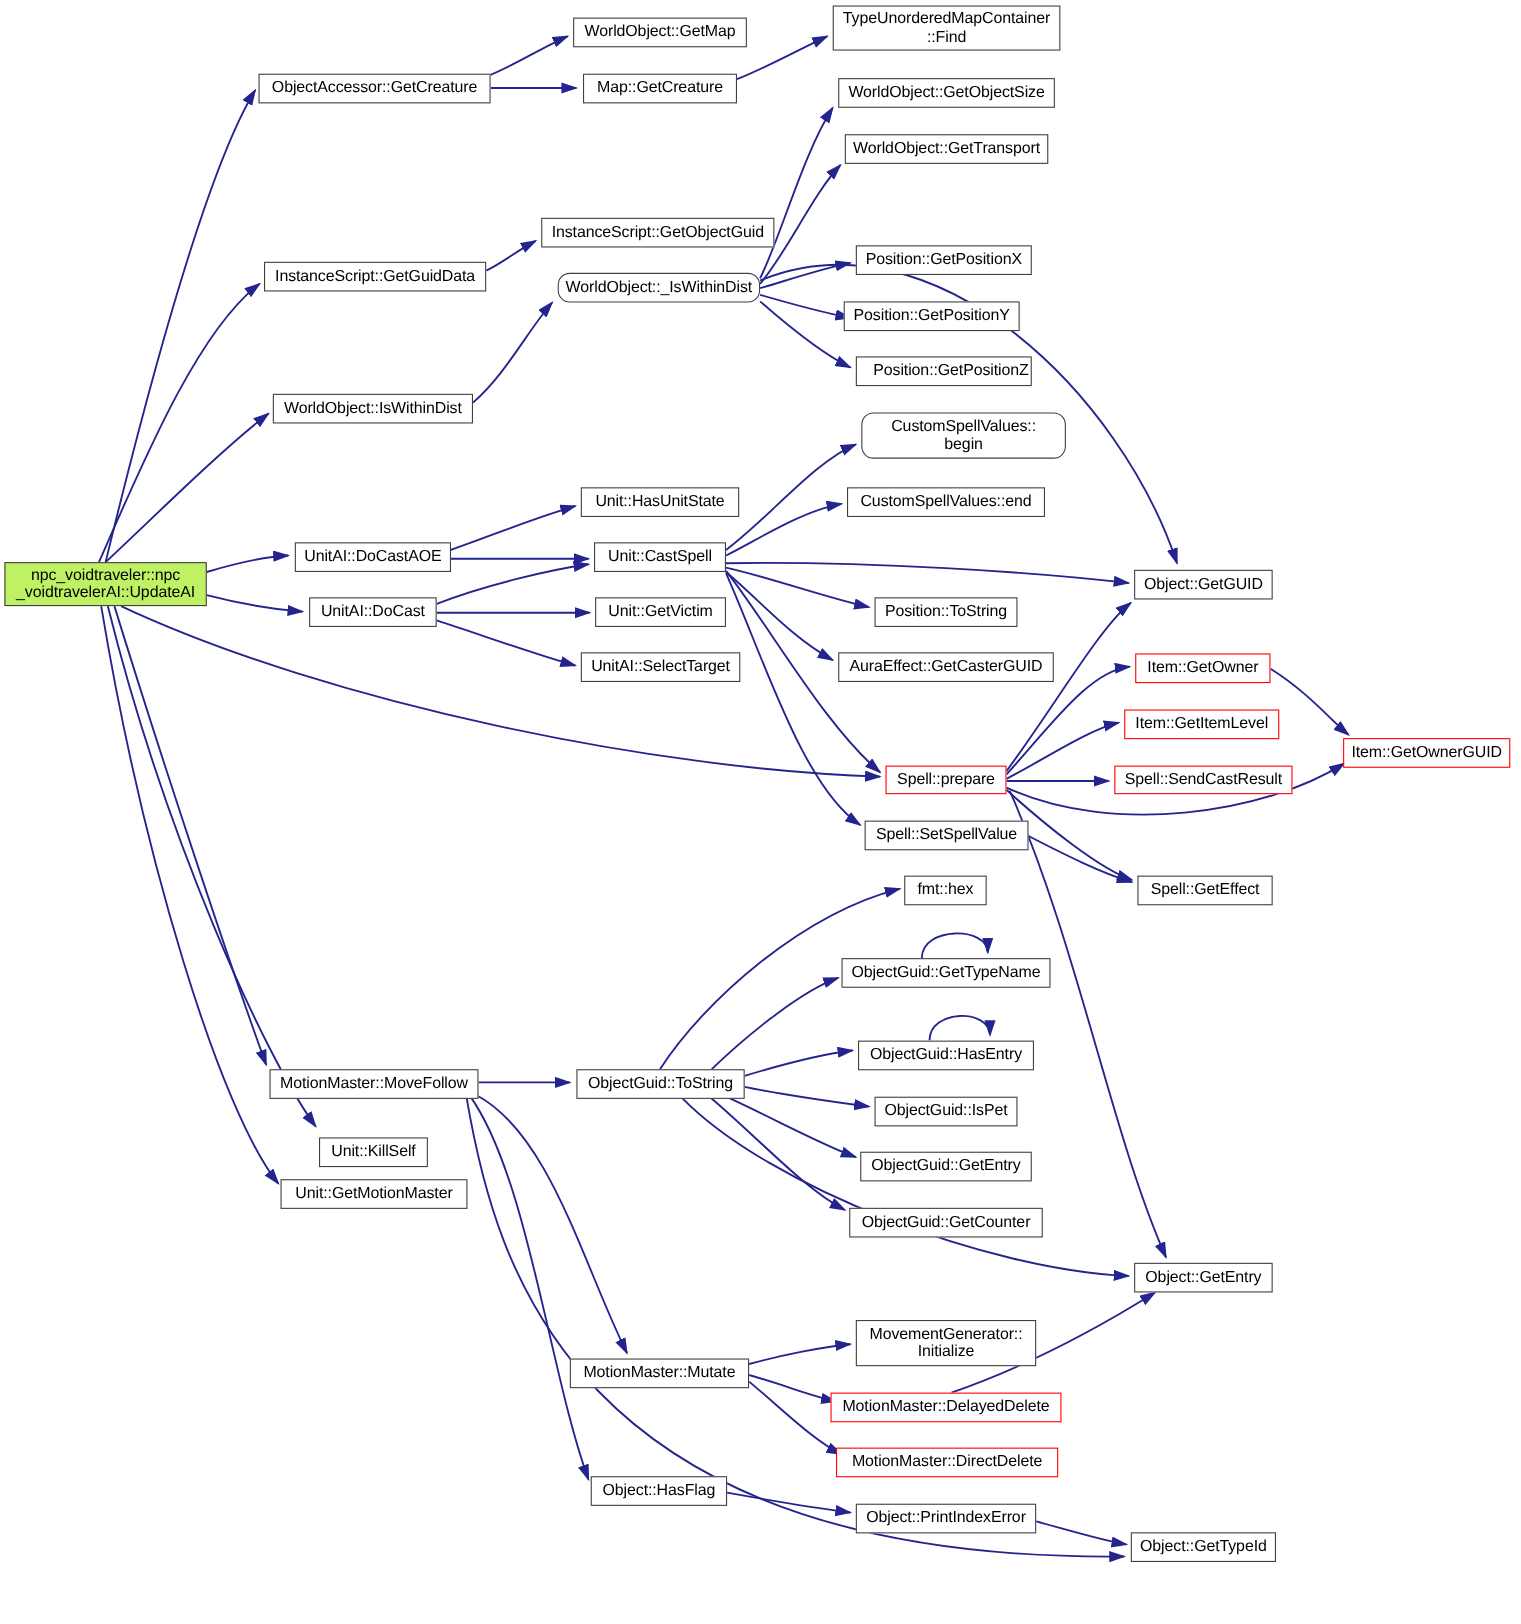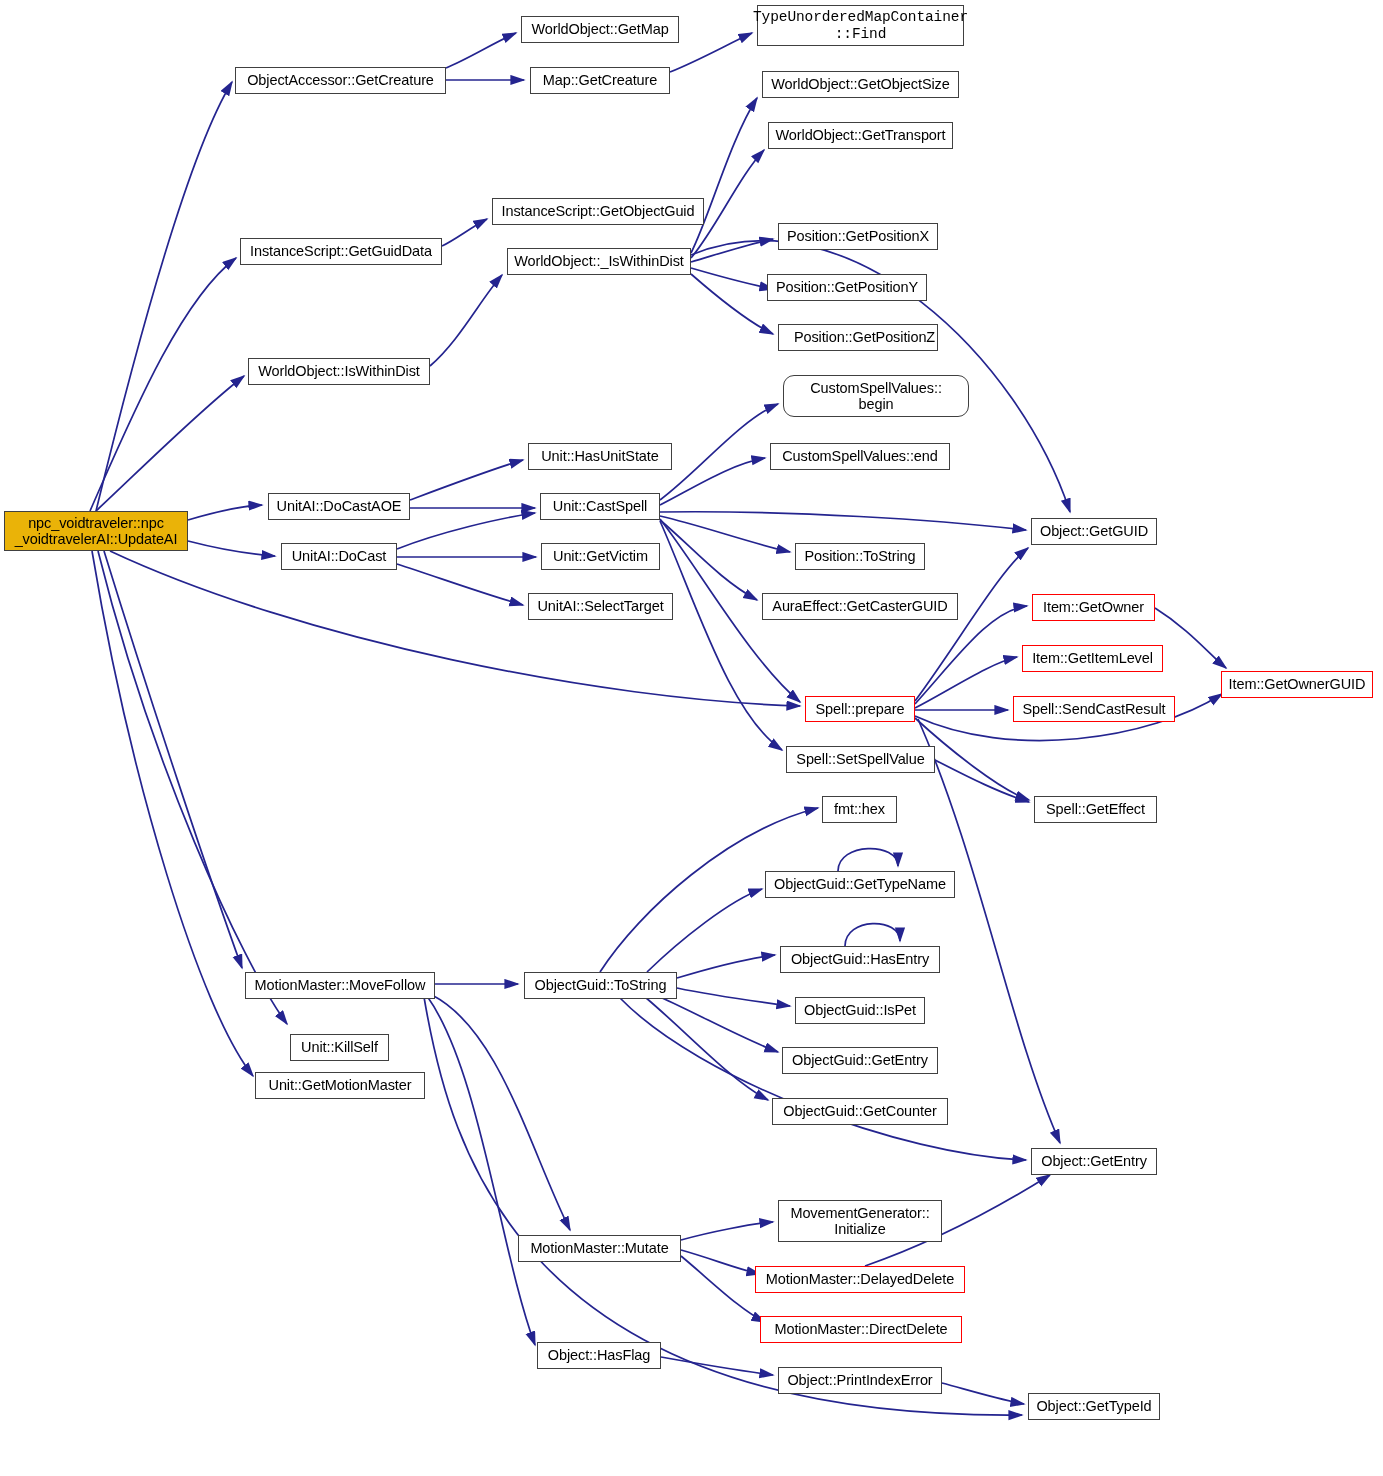--- a/index.html
+++ b/index.html
@@ -38,21 +38,21 @@
     font-size: 14.5px;
     line-height: 1.12;
     letter-spacing: -0.1px;
     white-space: pre-line;
     padding: 0 3px;
   }
   .node.red {
     border-color: #ff0000;
   }
   .node.root {
-    background: #eab308;
+    background: #bef264;
     border-color: #404040;
   }
 </style>
 </head>
 <body>
 
 <div id="graph">
 
   <svg id="edges" viewBox="0 0 1383 1476">
     <defs>
@@ -139,27 +139,27 @@
 
       <path d="M942,1383 C975,1392 1005,1401 1024,1404"></path>
     </g>
   </svg>
 
 <div class="node root" style="left: 4px; top: 511px; width: 184px; height: 40px;">npc_voidtraveler::npc
 _voidtravelerAI::UpdateAI</div>
     <div class="node" style="left: 235px; top: 67px; width: 211px; height: 27px;">ObjectAccessor::GetCreature</div>
     <div class="node" style="left: 521px; top: 16px; width: 158px; height: 27px;">WorldObject::GetMap</div>
     <div class="node" style="left: 530px; top: 67px; width: 140px; height: 27px;">Map::GetCreature</div>
-    <div class="node" style="left: 757px; top: 5px; width: 207px; height: 41px; font-family: Liberation Mono, monospace;">TypeUnorderedMapContainer
+    <div class="node" style="left: 757px; top: 5px; width: 207px; height: 41px;">TypeUnorderedMapContainer
 ::Find</div>
     <div class="node" style="left: 762px; top: 71px; width: 197px; height: 27px;">WorldObject::GetObjectSize</div>
     <div class="node" style="left: 768px; top: 122px; width: 185px; height: 27px;">WorldObject::GetTransport</div>
     <div class="node" style="left: 492px; top: 198px; width: 212px; height: 27px;">InstanceScript::GetObjectGuid</div>
     <div class="node" style="left: 240px; top: 238px; width: 202px; height: 27px;">InstanceScript::GetGuidData</div>
-    <div class="node" style="left: 507px; top: 248px; width: 184px; height: 27px;">WorldObject::_IsWithinDist</div>
+    <div class="node" style="left: 507px; top: 248px; width: 184px; height: 27px; border-radius: 11px;">WorldObject::_IsWithinDist</div>
     <div class="node" style="left: 778px; top: 223px; width: 160px; height: 27px;">Position::GetPositionX</div>
     <div class="node" style="left: 767px; top: 274px; width: 160px; height: 27px;">Position::GetPositionY</div>
     <div class="node" style="left: 778px; top: 324px; width: 160px; height: 27px; padding-left: 16px;">Position::GetPositionZ</div>
     <div class="node" style="left: 248px; top: 358px; width: 182px; height: 27px;">WorldObject::IsWithinDist</div>
     <div class="node" style="left: 783px; top: 375px; width: 186px; height: 42px; border-radius: 11px;">CustomSpellValues::
 begin</div>
     <div class="node" style="left: 770px; top: 443px; width: 180px; height: 27px;">CustomSpellValues::end</div>
     <div class="node" style="left: 528px; top: 443px; width: 144px; height: 27px;">Unit::HasUnitState</div>
     <div class="node" style="left: 268px; top: 493px; width: 142px; height: 27px;">UnitAI::DoCastAOE</div>
     <div class="node" style="left: 540px; top: 493px; width: 120px; height: 27px;">Unit::CastSpell</div>

